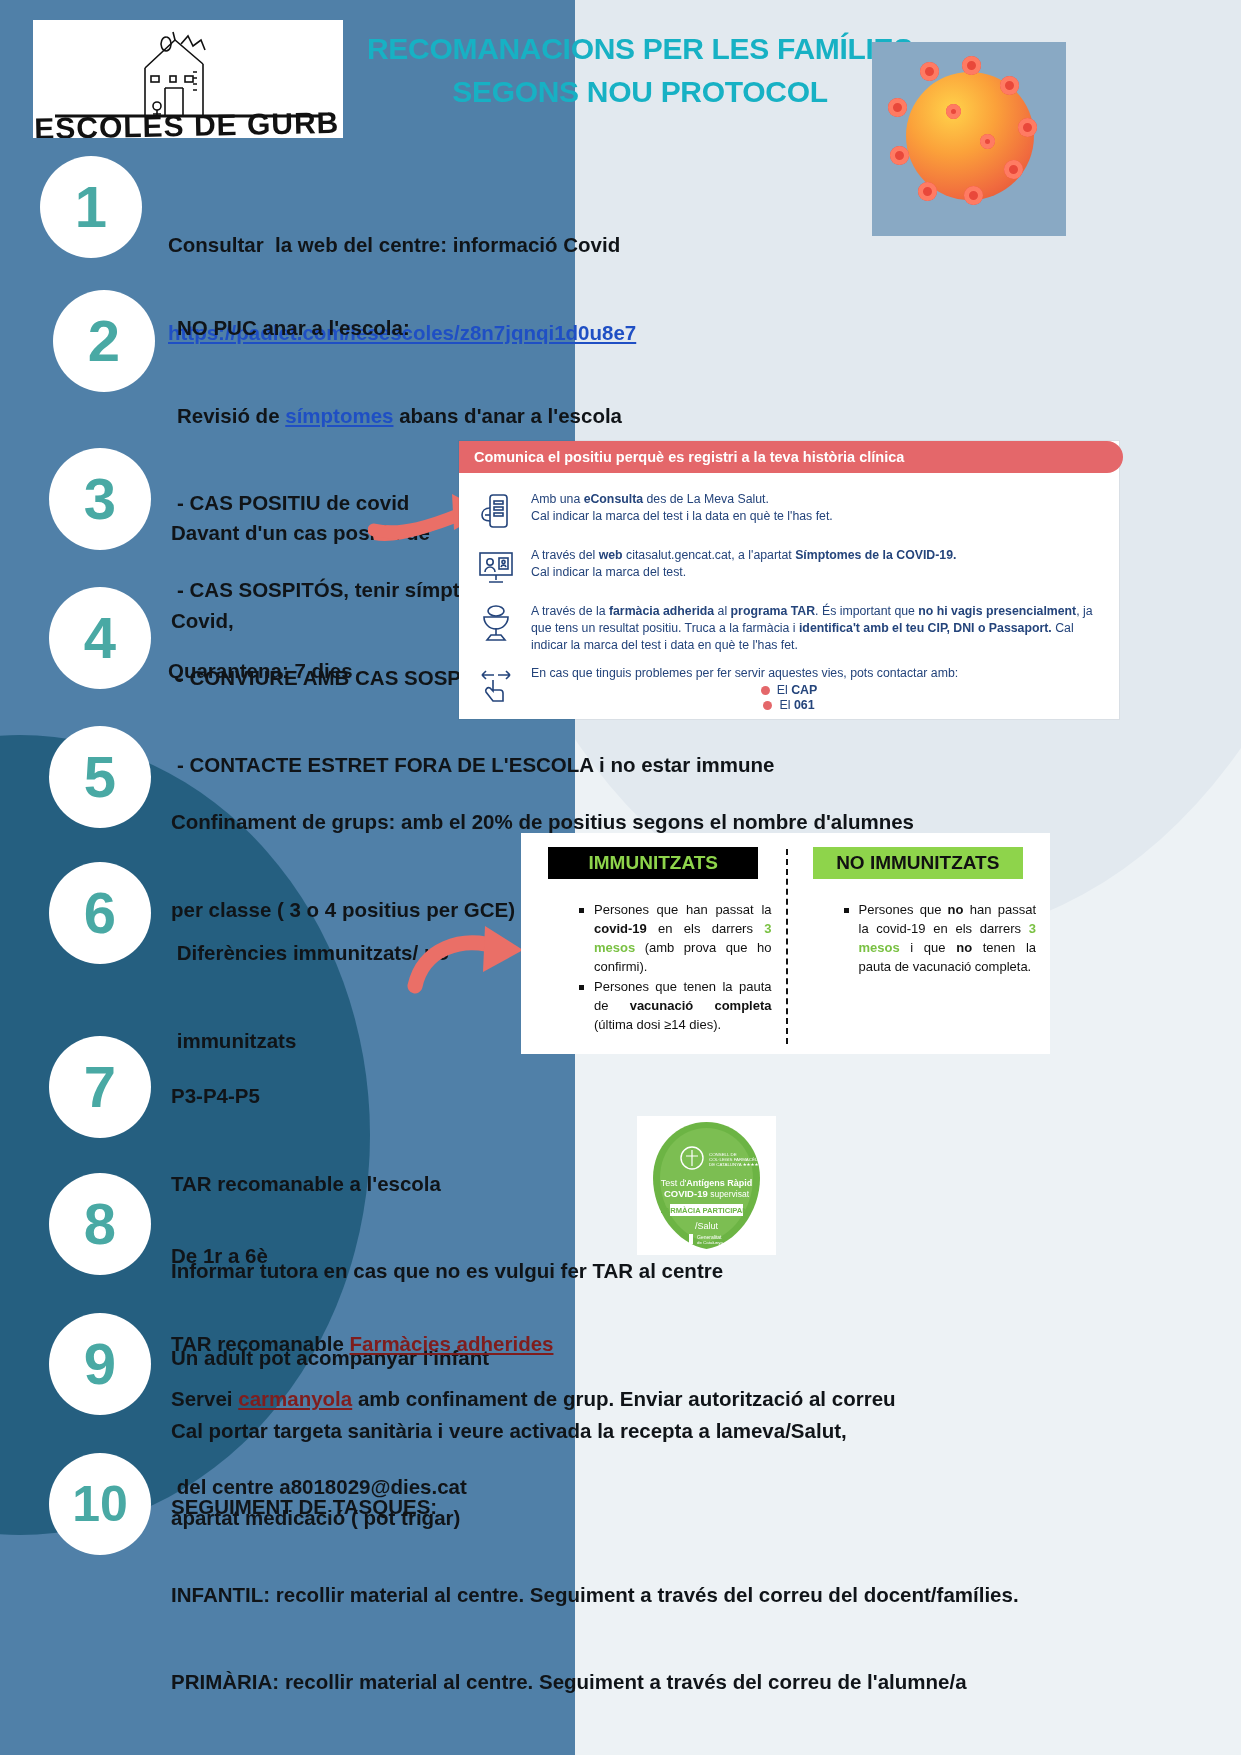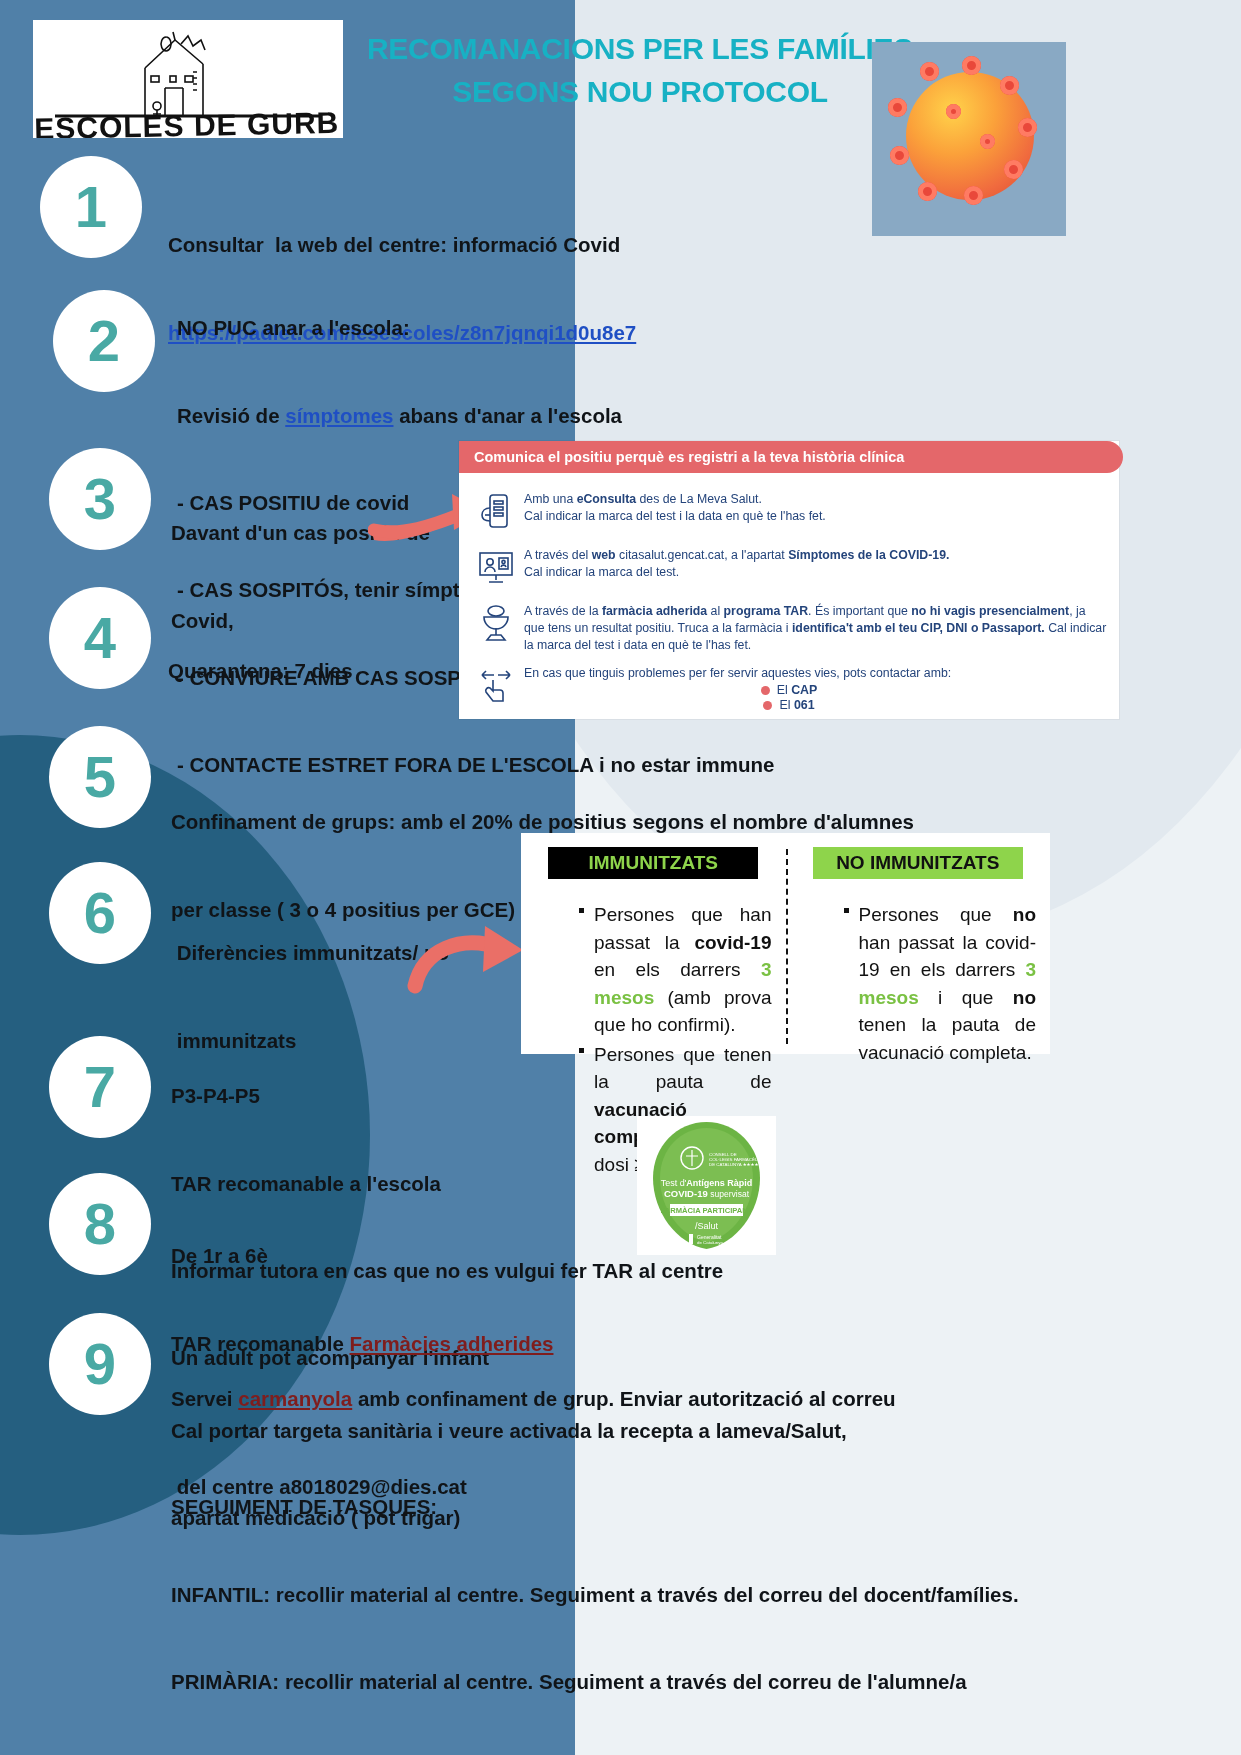--- a/index.html
+++ b/index.html
@@ -108,21 +108,21 @@
   .salutcard .hdr{
     position:absolute;left:0;top:0;right:-4px;height:32px;
     background:#e4676a;
     color:#fff;font-size:14.5px;font-weight:bold;
     display:flex;align-items:center;
     padding-left:15px;
     border-radius:0 16px 16px 0;
   }
   .srow{
     position:absolute;left:14px;right:10px;
-    display:flex;gap:5px;
+    display:flex;gap:12px;
     color:#23437a;
   }
   .srow .ico{
     width:46px;min-width:46px;height:46px;
     display:flex;align-items:center;justify-content:center;
   }
   .srow .txt{
     font-size:12.3px;line-height:1.37;padding-top:2px;
     color:#24447b;
   }
@@ -152,21 +152,21 @@
   .immhdr{
     margin:14px auto 0;
     width:210px;height:32px;
     display:flex;align-items:center;justify-content:center;
     font-weight:bold;font-size:19px;
   }
   .immhdr.black{background:#000000;color:#8ed44b;}
   .immhdr.green{background:#8ed44b;color:#111111;}
   .immlist{
     margin:22px 14px 0 18px;
-    font-size:19px;line-height:1.45;color:#111;
+    font-size:13px;line-height:1.45;color:#111;
     text-align:justify;
   }
   .immlist li{margin-bottom:2px;list-style:none;position:relative;padding-left:15px;}
   .immlist li:before{
     content:"";position:absolute;left:0;top:7px;
     width:5px;height:5px;background:#111;
   }
   .immlist b{font-weight:bold;}
   .gr{color:#7ac143;font-weight:bold;}
   
@@ -428,20 +428,23 @@
   </div>
 
   <div class="circle" style="left:49px;top:1313px;">
     <span>9</span>
   </div>
   <div class="rowtext" style="left:171px;top:1326px;width:900px;">
     <div><span>Servei </span><span class="lnk2">carmanyola</span><span> amb confinament de grup. Enviar autorització al correu</span></div>
     <div> del centre a8018029@dies.cat</div>
   </div>
 
+  <div class="circle wide" style="left:49px;top:1453px;">
+    <span>10</span>
+  </div>
   <div class="rowtext" style="left:171px;top:1434px;width:950px;">
     <div>SEGUIMENT DE TASQUES:</div>
     <div>INFANTIL: recollir material al centre. Seguiment a través del correu del docent/famílies.</div>
     <div>PRIMÀRIA: recollir material al centre. Seguiment a través del correu de l'alumne/a</div>
     <div> i classroom.</div>
   </div>
 
 </div>
 
 </body></html>

